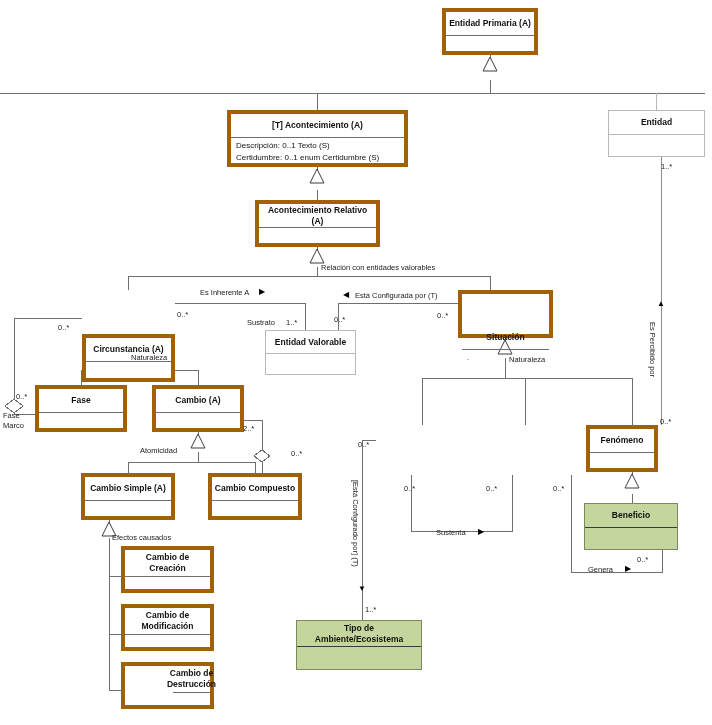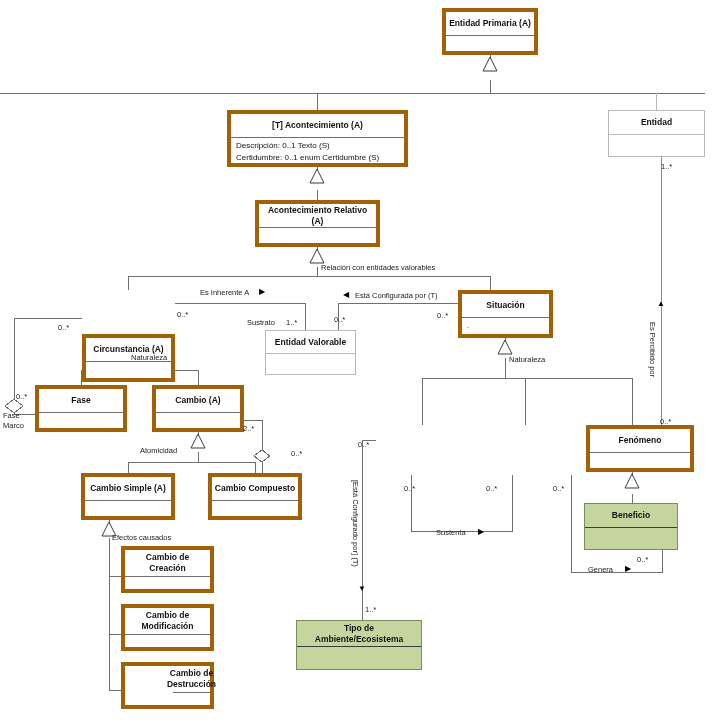--- a/index.html
+++ b/index.html
@@ -208,42 +208,42 @@
     <div class="uml-name" style="height:24px;">Acontecimiento Relativo (A)</div>
     <div class="uml-attrs"></div>
   </div>
 
   <div class="uml-class" style="left:82px;top:290px;width:93px;height:48px;margin-top:44px;">
     <div class="uml-name" style="height:24px;">Circunstancia (A)</div>
     <div class="uml-attrs"></div>
   </div>
 
   <div class="uml-class" style="left:458px;top:290px;width:95px;height:48px;">
-    <div class="uml-name" style="height:24px;">Situación</div>
+    <div class="uml-name" style="height:24px;margin-top:32px;">Situación</div>
     <div class="uml-attrs">.</div>
   </div>
 
   <div class="uml-class light" style="left:265px;top:330px;width:91px;height:45px;">
     <div class="uml-name" style="height:23px;">Entidad Valorable</div>
     <div class="uml-attrs"></div>
   </div>
 
   <div class="uml-class" style="left:35px;top:385px;width:92px;height:47px;">
     <div class="uml-name" style="height:24px;">Fase</div>
     <div class="uml-attrs"></div>
   </div>
 
   <div class="uml-class" style="left:152px;top:385px;width:92px;height:47px;">
     <div class="uml-name" style="height:24px;">Cambio (A)</div>
     <div class="uml-attrs"></div>
   </div>
 
 
 
-  <div class="uml-class" style="left:586px;top:425px;width:108px;height:47px;">
+  <div class="uml-class" style="left:586px;top:425px;width:72px;height:47px;">
     <div class="uml-name" style="height:24px;">Fenómeno</div>
     <div class="uml-attrs"></div>
   </div>
 
   <div class="uml-class" style="left:81px;top:473px;width:94px;height:47px;">
     <div class="uml-name" style="height:24px;">Cambio Simple (A)</div>
     <div class="uml-attrs"></div>
   </div>
 
   <div class="uml-class" style="left:208px;top:473px;width:94px;height:47px;">

